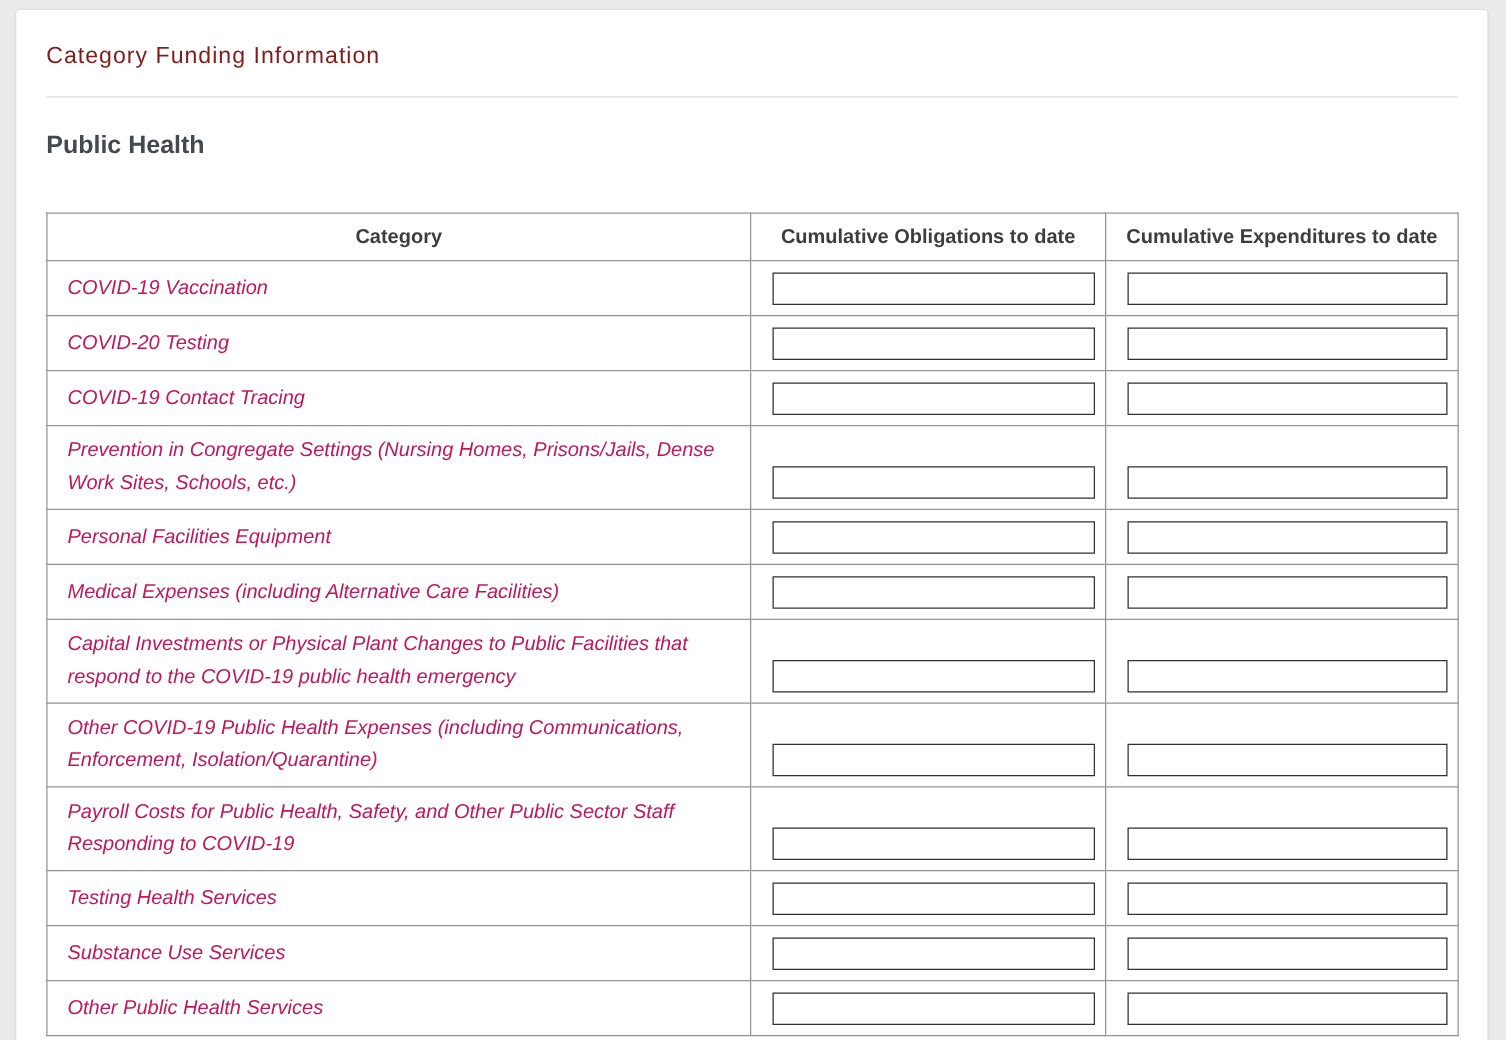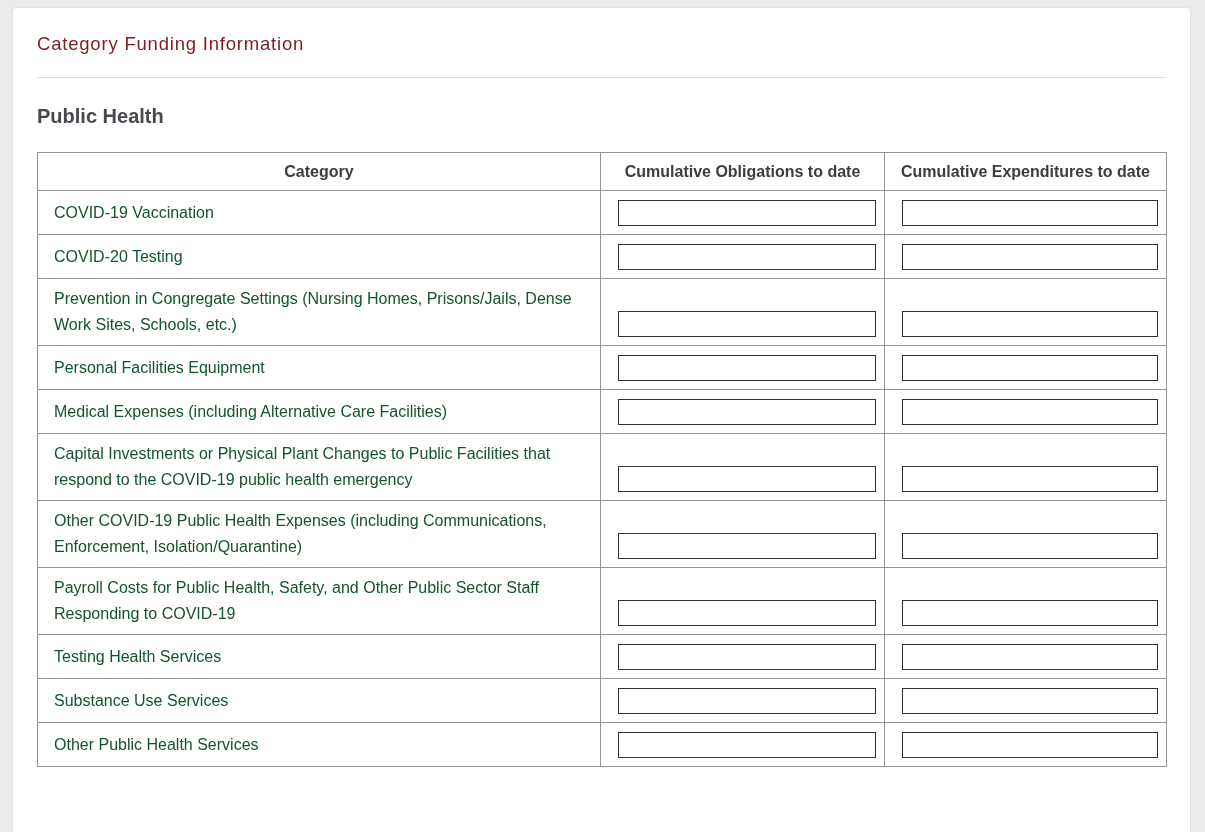--- a/index.html
+++ b/index.html
@@ -36,44 +36,45 @@
 
   .section-heading {
     margin-top: 27px;
     font-size: 20px;
     line-height: 22px;
     font-weight: 700;
     color: #45484c;
   }
 
   table.funding-table {
-    margin-top: 25px;
+    margin-top: 43px;
     width: 1129px;
     border-collapse: collapse;
     table-layout: fixed;
   }
   .funding-table th, .funding-table td {
     border: 1px solid #949494;
   }
   .funding-table th {
     height: 38px;
     font-size: 16px;
     font-weight: 700;
     color: #3d3d3d;
     text-align: center;
     vertical-align: middle;
     padding: 0 6px;
   }
   td.cat {
     height: 44px;
     font-size: 16px;
     line-height: 26px;
-    color: #14532d;
+    color: #be185d;
     padding: 7px 16px;
     vertical-align: middle;
+    font-style: italic;
   }
   td.inp {
     vertical-align: bottom;
     padding: 0 8px 8px 17px;
   }
   td.inp input {
     display: block;
     width: 100%;
     height: 26px;
     border: 1.5px solid #313131;
@@ -124,20 +125,29 @@
   <tr>
     <td class="cat">COVID-20 Testing</td>
     <td class="inp">
       <input type="text" value="" style="">
     </td>
     <td class="inp">
       <input type="text" value="" style="">
     </td>
   </tr>
 
+  <tr>
+    <td class="cat">COVID-19 Contact Tracing</td>
+    <td class="inp">
+      <input type="text" value="" style="">
+    </td>
+    <td class="inp">
+      <input type="text" value="" style="">
+    </td>
+  </tr>
 
   <tr>
     <td class="cat">Prevention in Congregate Settings (Nursing Homes, Prisons/Jails, Dense Work Sites, Schools, etc.)</td>
     <td class="inp">
       <input type="text" value="" style="">
     </td>
     <td class="inp">
       <input type="text" value="" style="">
     </td>
   </tr>

